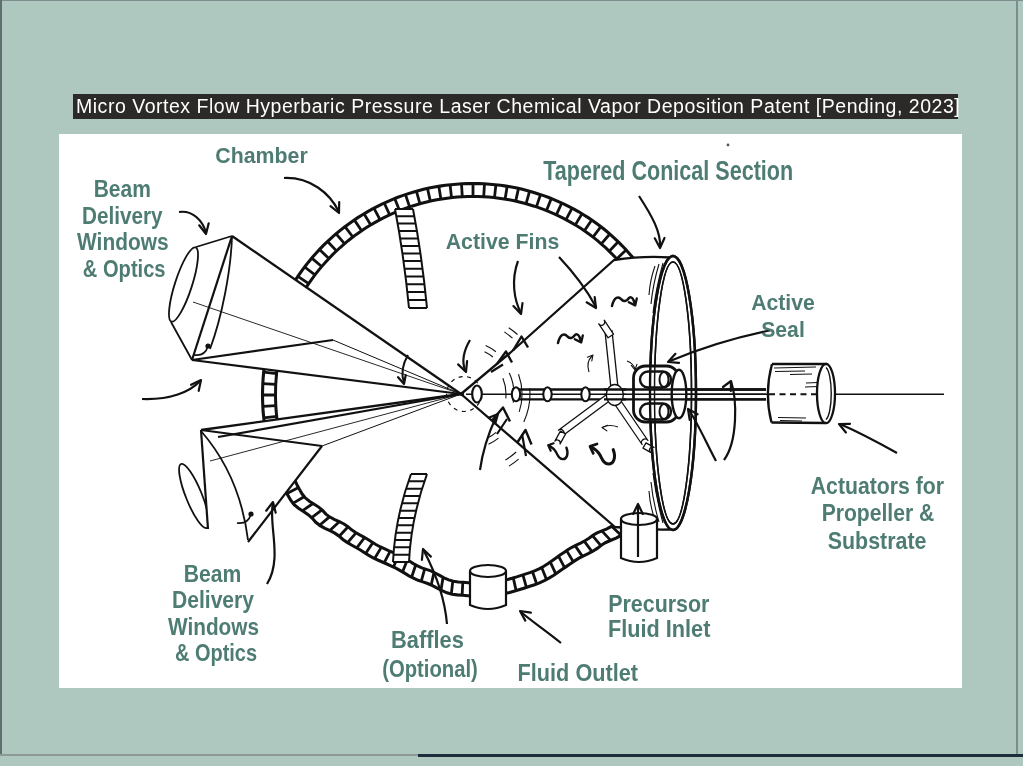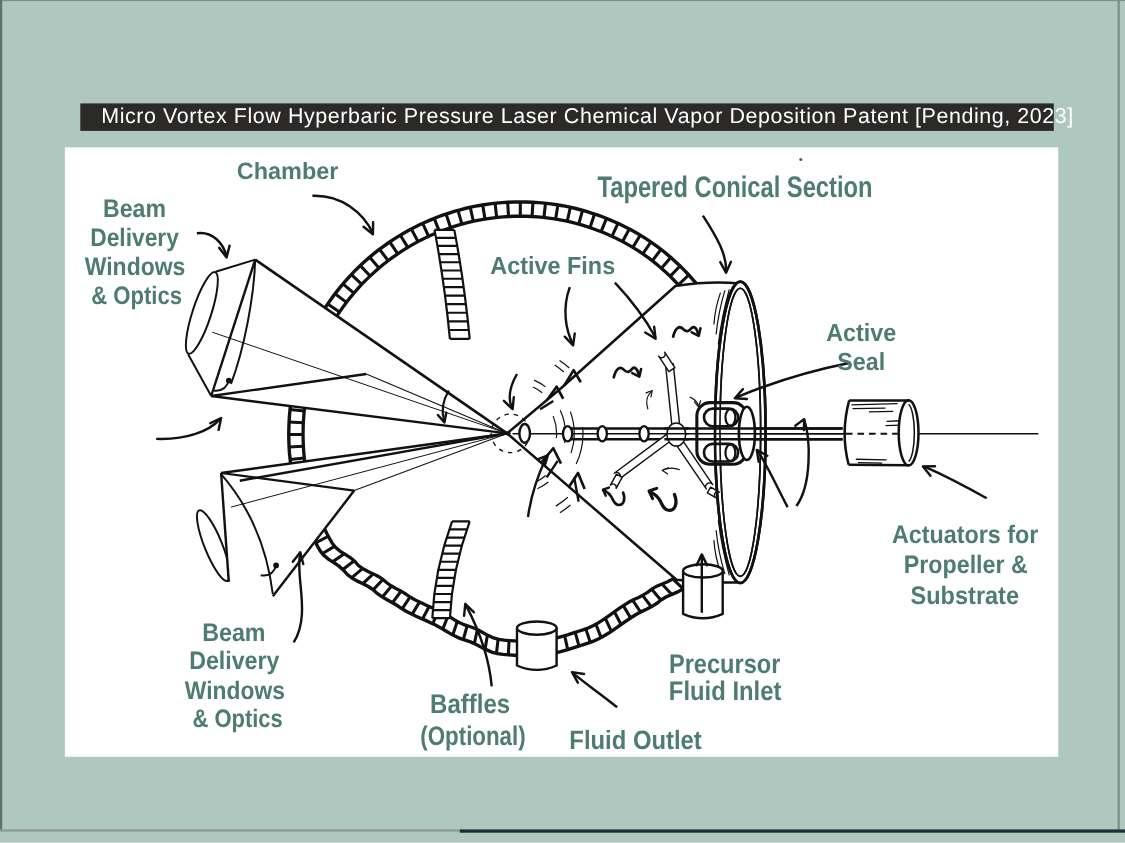--- a/index.html
+++ b/index.html
@@ -5,21 +5,21 @@
   body { width:1023px; height:766px; overflow:hidden; background:#aec7bf; position:relative;
          font-family:"Liberation Sans", sans-serif; }
   .frame-top { position:absolute; left:0; top:0; width:1023px; height:1px; background:#7d8c8c; }
   .frame-left { position:absolute; left:0; top:0; width:2px; height:755px; background:#5f6f70; }
   .frame-right { position:absolute; left:1016px; top:0; width:1.5px; height:755px; background:#7d8c8c; }
   .frame-bot-l { position:absolute; left:0; top:754px; width:418px; height:2px; background:#8c9a97; }
   .frame-bot-r { position:absolute; left:418px; top:754px; width:605px; height:3px; background:#1e2d3c; }
   .white { position:absolute; left:59px; top:134px; width:903px; height:554px; background:#ffffff; }
   .titlebar { position:absolute; left:73px; top:94px; width:885px; height:25px; background:#2b2a28; }
   .titlebar span { display:block; color:#fff; font-size:19.5px; line-height:25px; white-space:nowrap;
-                    padding-left:19px; letter-spacing:0.52px; }
+                    padding-left:3px; letter-spacing:0.52px; }
   svg.diagram { position:absolute; left:59px; top:134px; }
 </style></head>
 <body>
 <div class="frame-top"></div>
 <div class="frame-left"></div>
 <div class="frame-right"></div>
 <div class="frame-bot-l"></div>
 <div class="frame-bot-r"></div>
 <div class="white"></div>
 <div class="titlebar">

